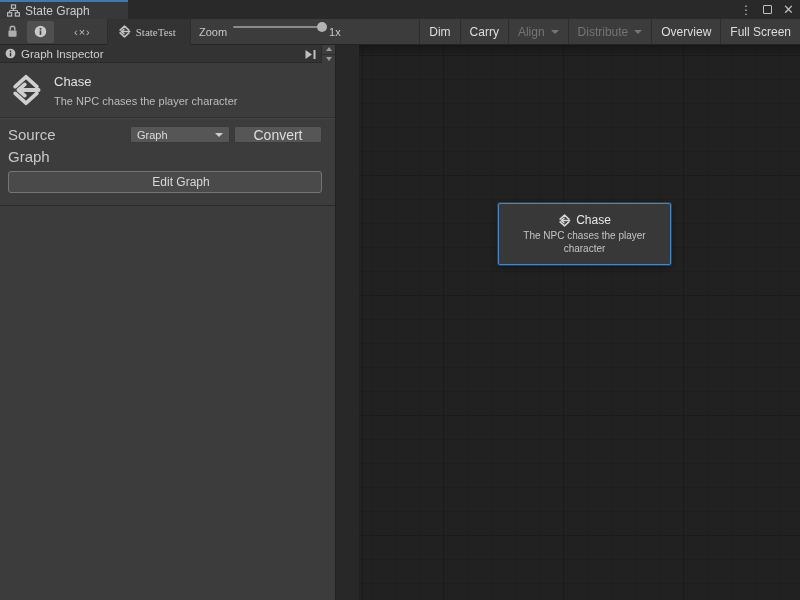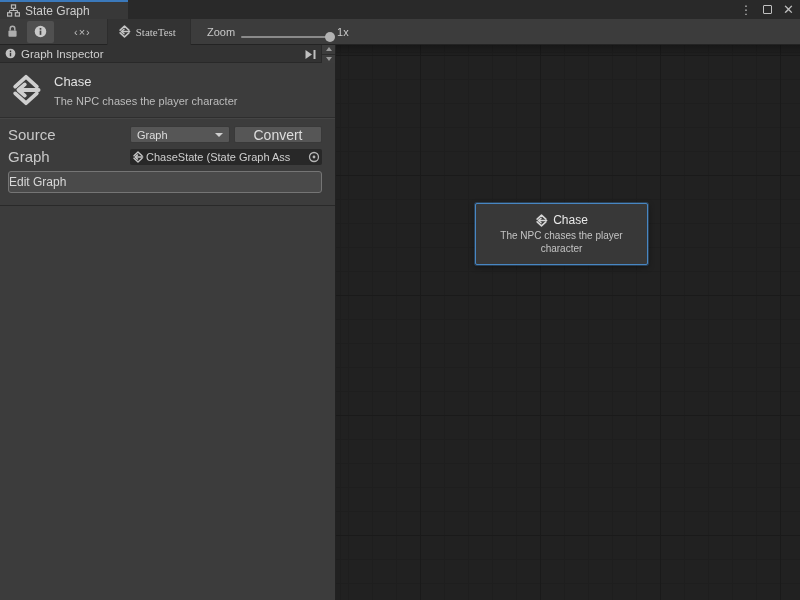--- a/index.html
+++ b/index.html
@@ -25,31 +25,31 @@
   .wc-max { width:9px; height:9px; border:1.5px solid #c0c0c0; border-radius:1px; }
 
   
   .toolbar { height:26px; background:#3c3c3c; display:flex; align-items:stretch; font-size:11px; flex:0 0 auto; border-bottom:1px solid #232323; }
   .tb-left { display:flex; align-items:center; flex:1 1 auto; min-width:0; }
   .tb-btn { height:26px; display:flex; align-items:center; justify-content:center; padding:0 6px; cursor:default; }
   .tb-btn.toggled { background:#505050; margin:0 2px; height:22px; border-radius:2px; padding:0 7px; }
   .tb-sep { width:1px; height:26px; background:#2d2d2d; flex:0 0 auto; }
   .code-glyph { color:#bdbdbd; font-size:11px; letter-spacing:1px; white-space:nowrap; }
   .breadcrumb { height:26px; background:#333333; display:flex; align-items:center; gap:5px; padding:0 14px 0 10px; border-right:1px solid #2d2d2d; color:#c8c8c8; cursor:default;font-family:Liberation Serif, serif; }
-  .zoom-wrap { display:flex; align-items:flex-end; margin-left:16px; gap:6px; }
+  .zoom-wrap { display:flex; align-items:flex-start; margin-left:8px; gap:6px; }
   .zoom-track { width:90px; height:2px; background:#8a8a8a; border-radius:1px; position:relative; cursor:default; }
   .zoom-handle { position:absolute; right:-4px; top:-4px; width:10px; height:10px; border-radius:50%; background:#b2b2b2; cursor:default; }
   .zoom-label, .zoom-value { color:#c8c8c8; }
   .tb-right { display:flex; align-items:stretch; flex:0 0 auto; }
   .tb-action { display:flex; align-items:center; gap:4px; padding:0 9px; border-left:1px solid #2d2d2d; color:#dedede; font-size:12px; cursor:default; white-space:nowrap; }
   .tb-action.disabled { color:#757575; }
   .caret { width:0; height:0; border-left:4px solid transparent; border-right:4px solid transparent; border-top:4px solid #757575; margin-left:2px; }
 
   
-  .main { flex:1 1 auto; display:flex; min-height:0; }
+  .main { flex:1 1 auto; display:flex; min-height:0;gap:23px; }
 
   
   .inspector { width:336px; flex:0 0 auto; background:#3c3c3c; border-right:1px solid #222222; display:flex; flex-direction:column; }
   .insp-header { height:18px; background:#333333; border-bottom:1px solid #292929; display:flex; align-items:center; gap:5px; padding-left:5px; font-size:11.5px; color:#cfcfcf; flex:0 0 auto; position:relative; }
   .insp-header-right { position:absolute; right:0; top:0; height:18px; display:flex; align-items:stretch; }
   .dock-btn { display:flex; align-items:center; padding:0 4px; cursor:default; }
   .spinner-col { width:14px; display:flex; flex-direction:column; border-left:1px solid #292929; }
   .spin-btn { flex:1; background:#3d3d3d; display:flex; align-items:center; justify-content:center; cursor:default; }
   .spin-btn + .spin-btn { border-top:1px solid #2c2c2c; }
   .tri-up { width:0; height:0; border-left:3.5px solid transparent; border-right:3.5px solid transparent; border-bottom:4px solid #9a9a9a; }
@@ -63,21 +63,21 @@
   .insp-fields { padding:8px 13px 12px 8px; border-bottom:1px solid #292929; box-shadow:0 1px 0 #454545 inset; flex:0 0 auto; }
   .field-row { display:flex; align-items:center; height:17px; margin-bottom:5px; }
   .field-label { width:122px; flex:0 0 auto; font-size:15px; color:#c8c8c8; }
   .field-controls { flex:1; display:flex; gap:4px; min-width:0; }
   .dropdown { flex:1; min-width:0; height:17px; background:#565656; border:1px solid #393939; border-radius:2px; display:flex; align-items:center; font-size:11px; color:#dddddd; padding:0 6px; position:relative; cursor:default; }
   .dropdown .caret { position:absolute; right:6px; border-top-color:#cfcfcf; }
   .btn { flex:1; min-width:0; height:17px; background:#565656; border:1px solid #393939; border-radius:2px; display:flex; align-items:center; justify-content:center; font-size:14px; color:#dddddd; cursor:default; }
   .object-field { flex:1; min-width:0; height:16px; background:#282828; border-radius:2px; display:flex; align-items:center; gap:2px; padding:0 2px; overflow:hidden; cursor:default; }
   .object-field .of-text { font-size:11px; color:#cfcfcf; white-space:nowrap; overflow:hidden; flex:1; }
   .of-picker { flex:0 0 auto; display:flex; align-items:center; }
-  .edit-btn { margin-top:6px; height:22px; width:100%; background:#4a4a4a; border:1px solid #757575; border-radius:3px; display:flex; align-items:center; font-size:12px; color:#d8d8d8; cursor:default; }
+  .edit-btn { margin-top:6px; height:22px; width:100%; background:#4a4a4a; border:1px solid #757575; border-radius:3px; display:flex; align-items:center; justify-content:center; font-size:12px; color:#d8d8d8; cursor:default;padding-left:32px; }
   .insp-empty { flex:1 1 auto; background:#3c3c3c; }
 
   
   .canvas { flex:1 1 auto; position:relative; overflow:hidden;
     background-color:#212121;
     background-image:
       repeating-linear-gradient(to right, #1a1a1a 0 1px, transparent 1px 120px),
       repeating-linear-gradient(to bottom, #1a1a1a 0 1px, transparent 1px 120px),
       repeating-linear-gradient(to right, #1e1e1e 0 1px, transparent 1px 24px),
       repeating-linear-gradient(to bottom, #1e1e1e 0 1px, transparent 1px 24px);
@@ -150,20 +150,42 @@
           </g>
         </svg>
         <span>StateTest</span>
       </div>
       <div class="zoom-wrap">
         <span class="zoom-label">Zoom</span>
         <div class="zoom-track">
           <div class="zoom-handle"></div>
         </div>
         <span class="zoom-value">1x</span>
+      </div>
+    </div>
+    <div class="tb-right">
+      <div class="tb-action">
+        <span>Dim</span>
+      </div>
+      <div class="tb-action">
+        <span>Carry</span>
+      </div>
+      <div class="tb-action disabled">
+        <span>Align</span>
+        <span class="caret"></span>
+      </div>
+      <div class="tb-action disabled">
+        <span>Distribute</span>
+        <span class="caret"></span>
+      </div>
+      <div class="tb-action">
+        <span>Overview</span>
+      </div>
+      <div class="tb-action">
+        <span>Full Screen</span>
       </div>
     </div>
   </div>
 
   <div class="main">
 
     <div class="inspector">
       <div class="insp-header">
         <svg width="11" height="11" viewBox="0 0 14 14">
           <circle cx="7" cy="7" r="6.2" fill="#c0c0c0"></circle>
@@ -212,39 +234,20 @@
               <span>Graph</span>
               <span class="caret"></span>
             </div>
             <div class="btn">
               <span>Convert</span>
             </div>
           </div>
         </div>
         <div class="field-row">
           <span class="field-label">Graph</span>
-          <div class="field-controls">
-            <div class="object-field">
-              <svg width="12" height="12" viewBox="0 0 16 16" style="flex:0 0 auto">
-                <g fill="none" stroke="#c4c4c4" stroke-width="1.9" stroke-linecap="round" stroke-linejoin="round">
-                  <path d="M2.6 6.3 L8 1.4 L13.4 6.3"></path>
-                  <path d="M2.6 9.7 L8 14.6 L13.4 9.7"></path>
-                  <path d="M14.3 8 L5.2 8"></path>
-                  <path d="M7.4 5.2 L4.2 8 L7.4 10.8"></path>
-                </g>
-              </svg>
-              <span class="of-text">ChaseState (State Graph Ass</span>
-              <span class="of-picker">
-                <svg width="12" height="12" viewBox="0 0 12 12">
-                  <circle cx="6" cy="6" r="4.5" fill="none" stroke="#b5b5b5" stroke-width="1.3"></circle>
-                  <circle cx="6" cy="6" r="1.4" fill="#b5b5b5"></circle>
-                </svg>
-              </span>
-            </div>
-          </div>
         </div>
         <div class="edit-btn">
           <span>Edit Graph</span>
         </div>
       </div>
 
       <div class="insp-empty"></div>
     </div>
 
     <div class="canvas">

